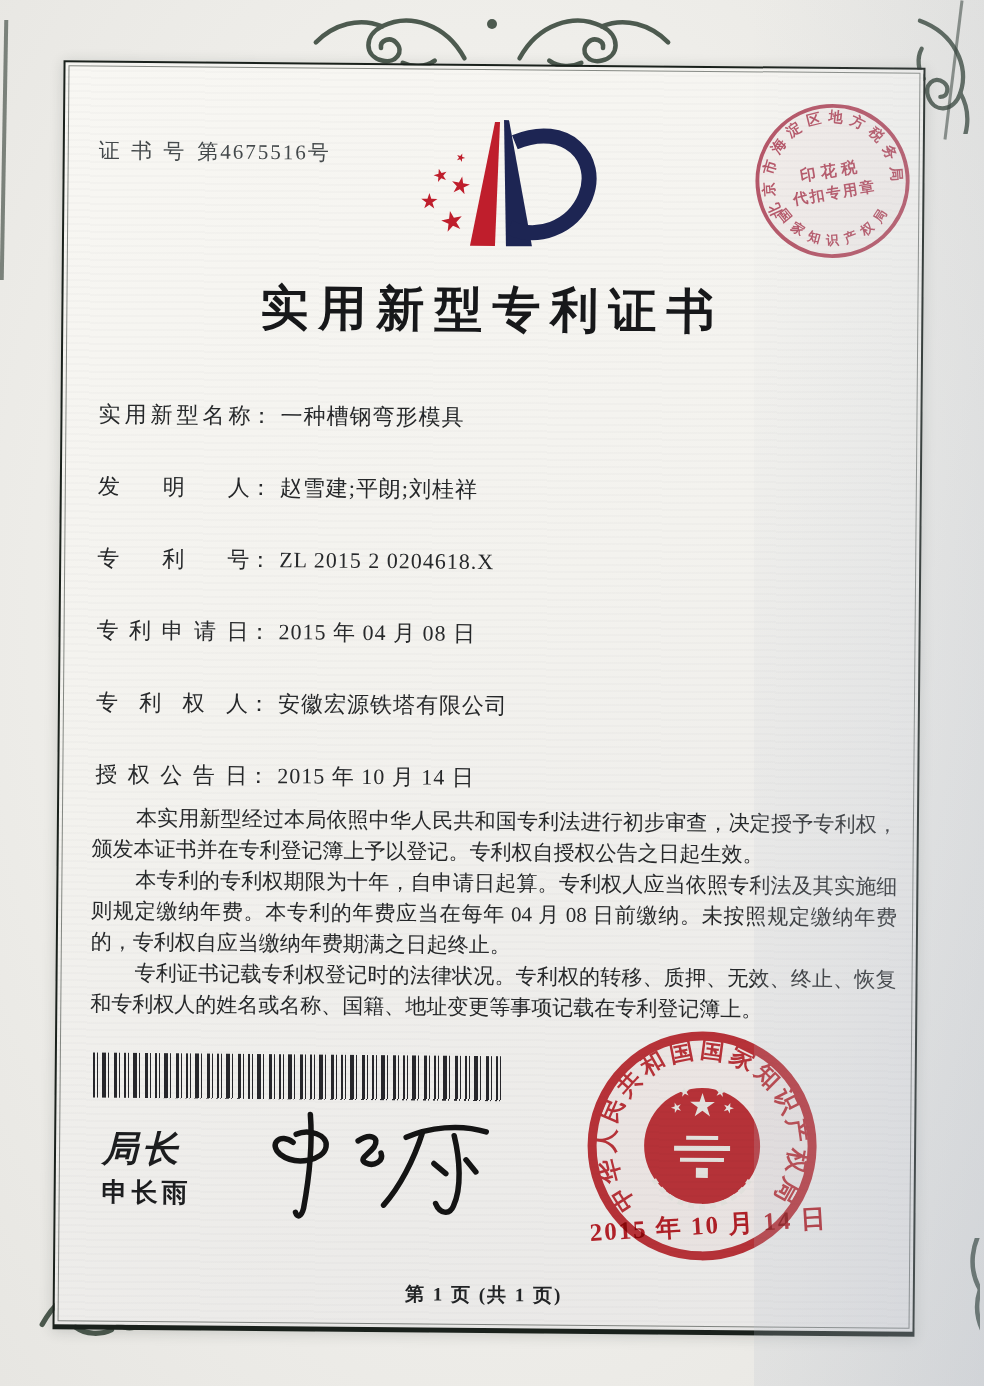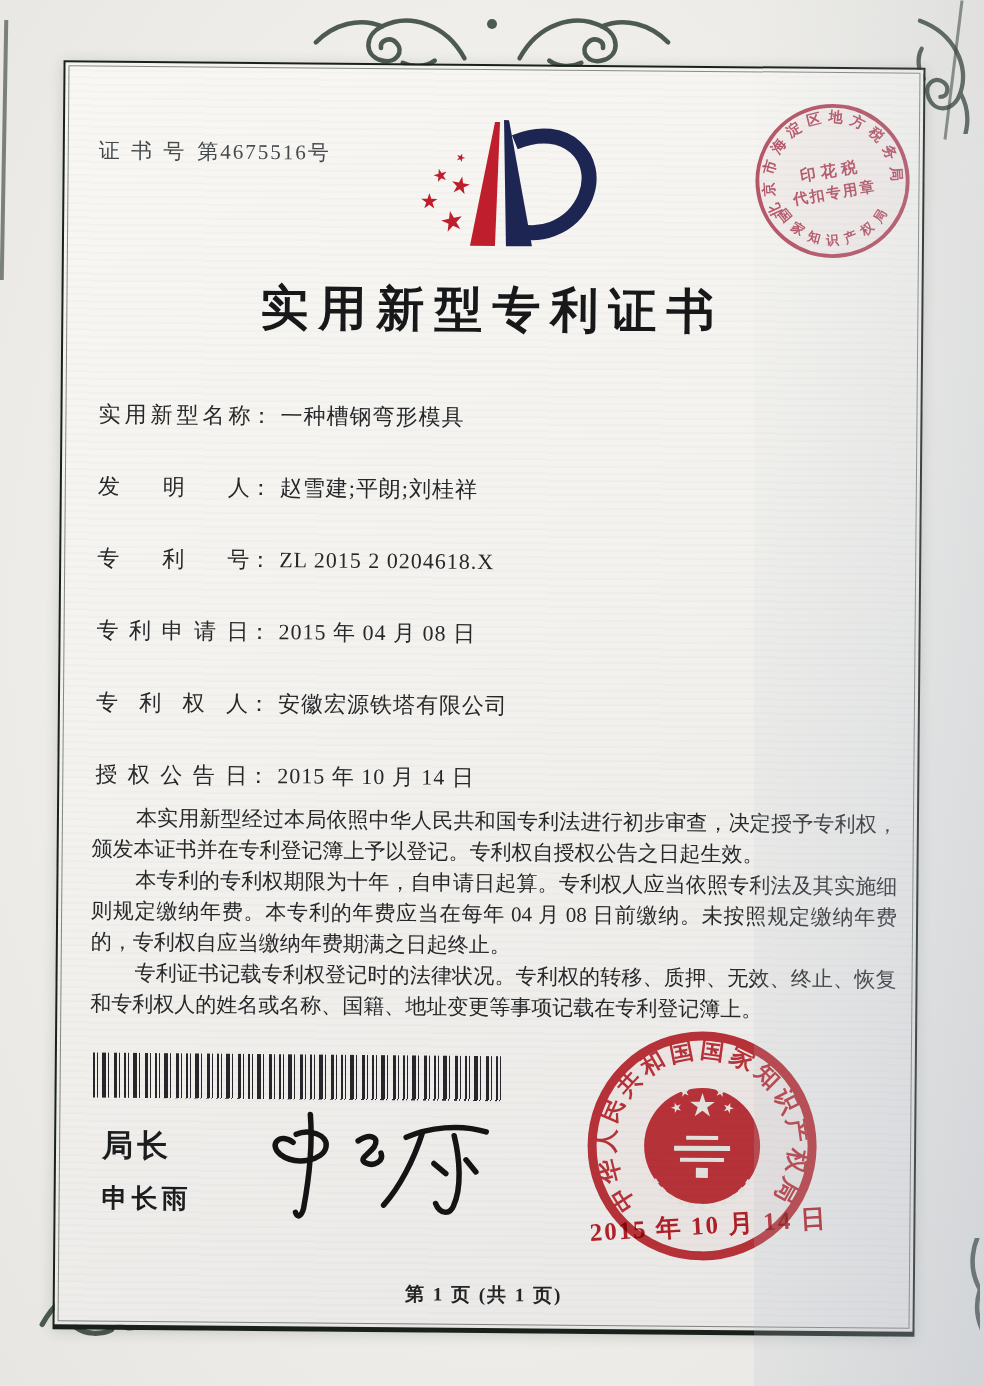--- a/index.html
+++ b/index.html
@@ -69,26 +69,26 @@
         #15151a 9px 13px, transparent 13px 15px,
         #15151a 15px 16px, transparent 16px 21px,
         #15151a 21px 24px, transparent 24px 26px,
         #15151a 26px 27px, transparent 27px 31px);
     opacity:.92;
   }
 
   .signer-title{
     position:absolute;left:46px;top:1062px;
     font-family:"Liberation Sans","DejaVu Sans",sans-serif;
-    font-weight:bold;font-size:31px;color:#1c1d1f;letter-spacing:4px;
+    font-weight:bold;font-size:36px;color:#1c1d1f;letter-spacing:4px;font-style:italic;
   }
   .signer-name{
     position:absolute;left:46px;top:1112px;
     font-family:"Liberation Sans","DejaVu Sans",sans-serif;
-    font-weight:bold;font-size:26px;color:#1c1d1f;letter-spacing:4px;margin-top:6px;
+    font-weight:bold;font-size:26px;color:#1c1d1f;letter-spacing:4px;
   }
   .signature{position:absolute;left:182px;top:1040px;width:270px;height:120px;}
 
   .main-seal{
     position:absolute;left:524px;top:956px;width:244px;height:244px;
     mix-blend-mode:multiply;opacity:.92;
   }
   .seal-date{
     position:absolute;left:534px;top:1140px;width:260px;
     color:#c0242c;font-weight:bold;font-size:25px;letter-spacing:2px;

